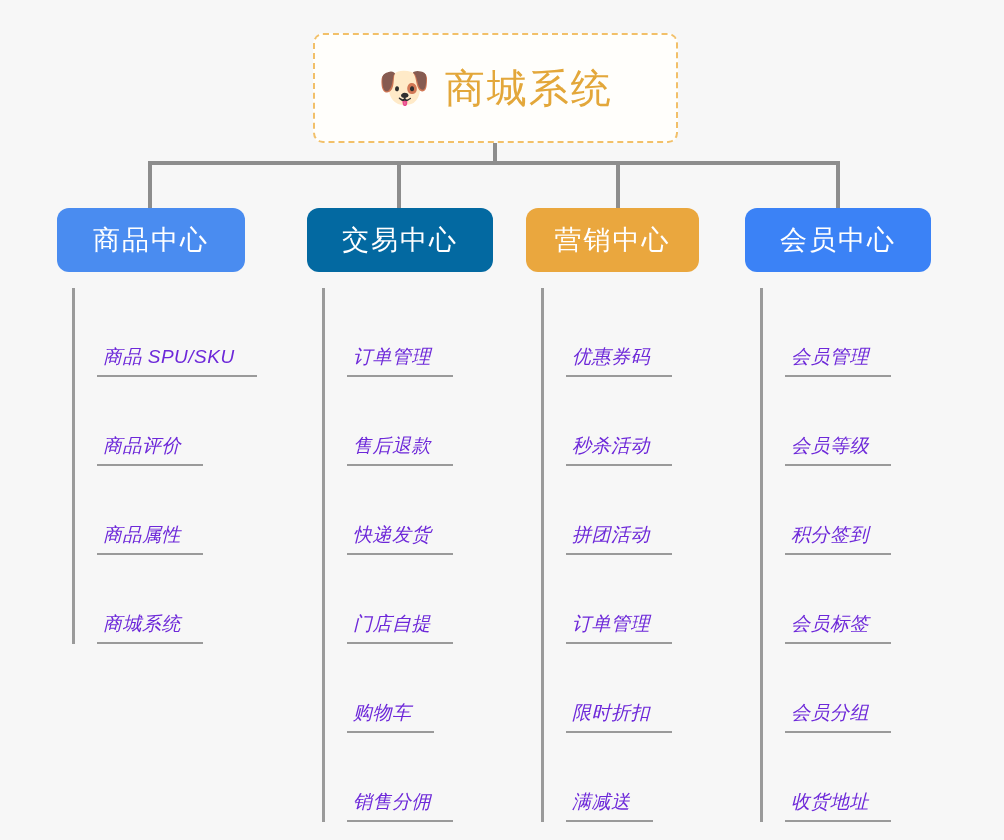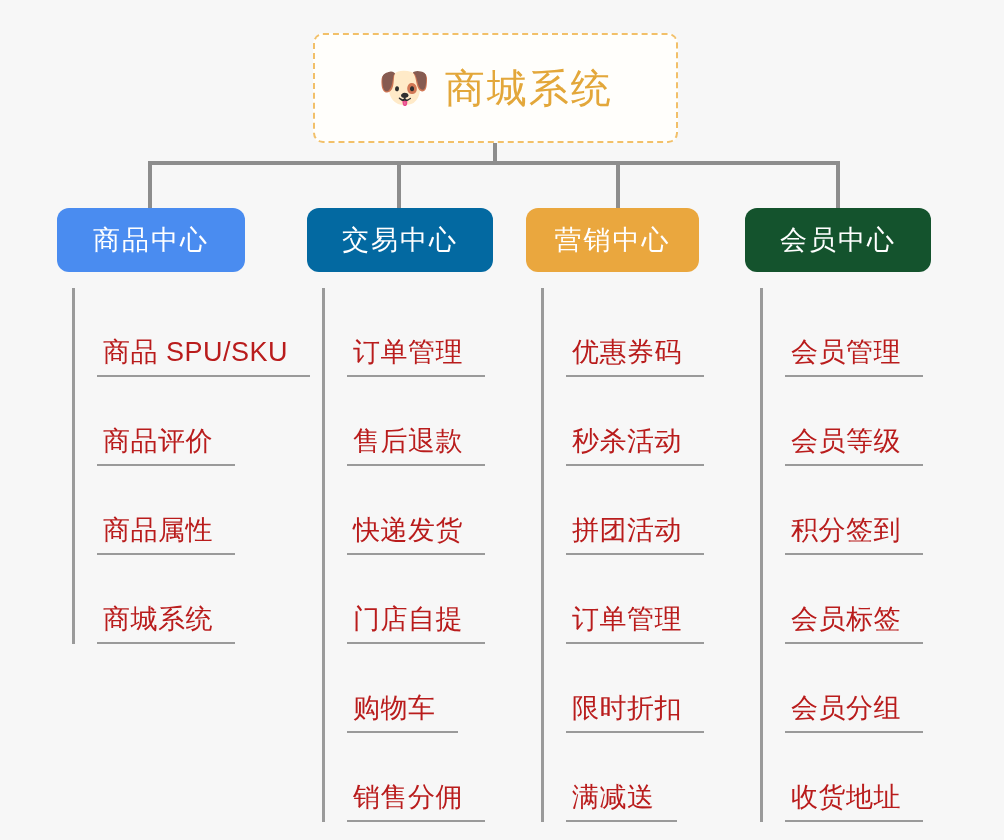--- a/index.html
+++ b/index.html
@@ -125,24 +125,25 @@
     align-items: flex-end;
     padding-left: 22px;
   }
   .item-inner {
     display: inline-block;
     border-bottom: 2px solid #9a9a9a;
     padding: 0 22px 7px 6px;
     white-space: nowrap;
   }
   .item-label {
-    font-size: 27px;
-    color: #b91c1c;
+    font-size: 19px;
+    color: #6d28d9;
     line-height: 1.15;
     letter-spacing: 0.5px;
+    font-style: italic;
   }
 </style>
 </head>
 <body style="background: rgb(247, 247, 247);">
 
 <div id="mindmap">
 
   <div class="root-node" style="background: rgb(255, 254, 251); border-color: rgb(242, 192, 105);">
     <span class="root-emoji">🐶</span>
     <span class="root-title" style="color: rgb(227, 167, 58);">商城系统</span>
@@ -221,21 +222,21 @@
       <div class="item">
           <span class="item-inner"><span class="item-label">限时折扣</span></span>
         </div>
       <div class="item">
           <span class="item-inner"><span class="item-label">满减送</span></span>
         </div>
     </div>
   </div>
 
   <div class="branch branch-4">
-    <div class="cat-box" style="background: #14532d;">
+    <div class="cat-box" style="background: #3b82f6;">
       <span class="cat-label">会员中心</span>
     </div>
     <div class="items">
       <div class="item">
           <span class="item-inner"><span class="item-label">会员管理</span></span>
         </div>
       <div class="item">
           <span class="item-inner"><span class="item-label">会员等级</span></span>
         </div>
       <div class="item">

